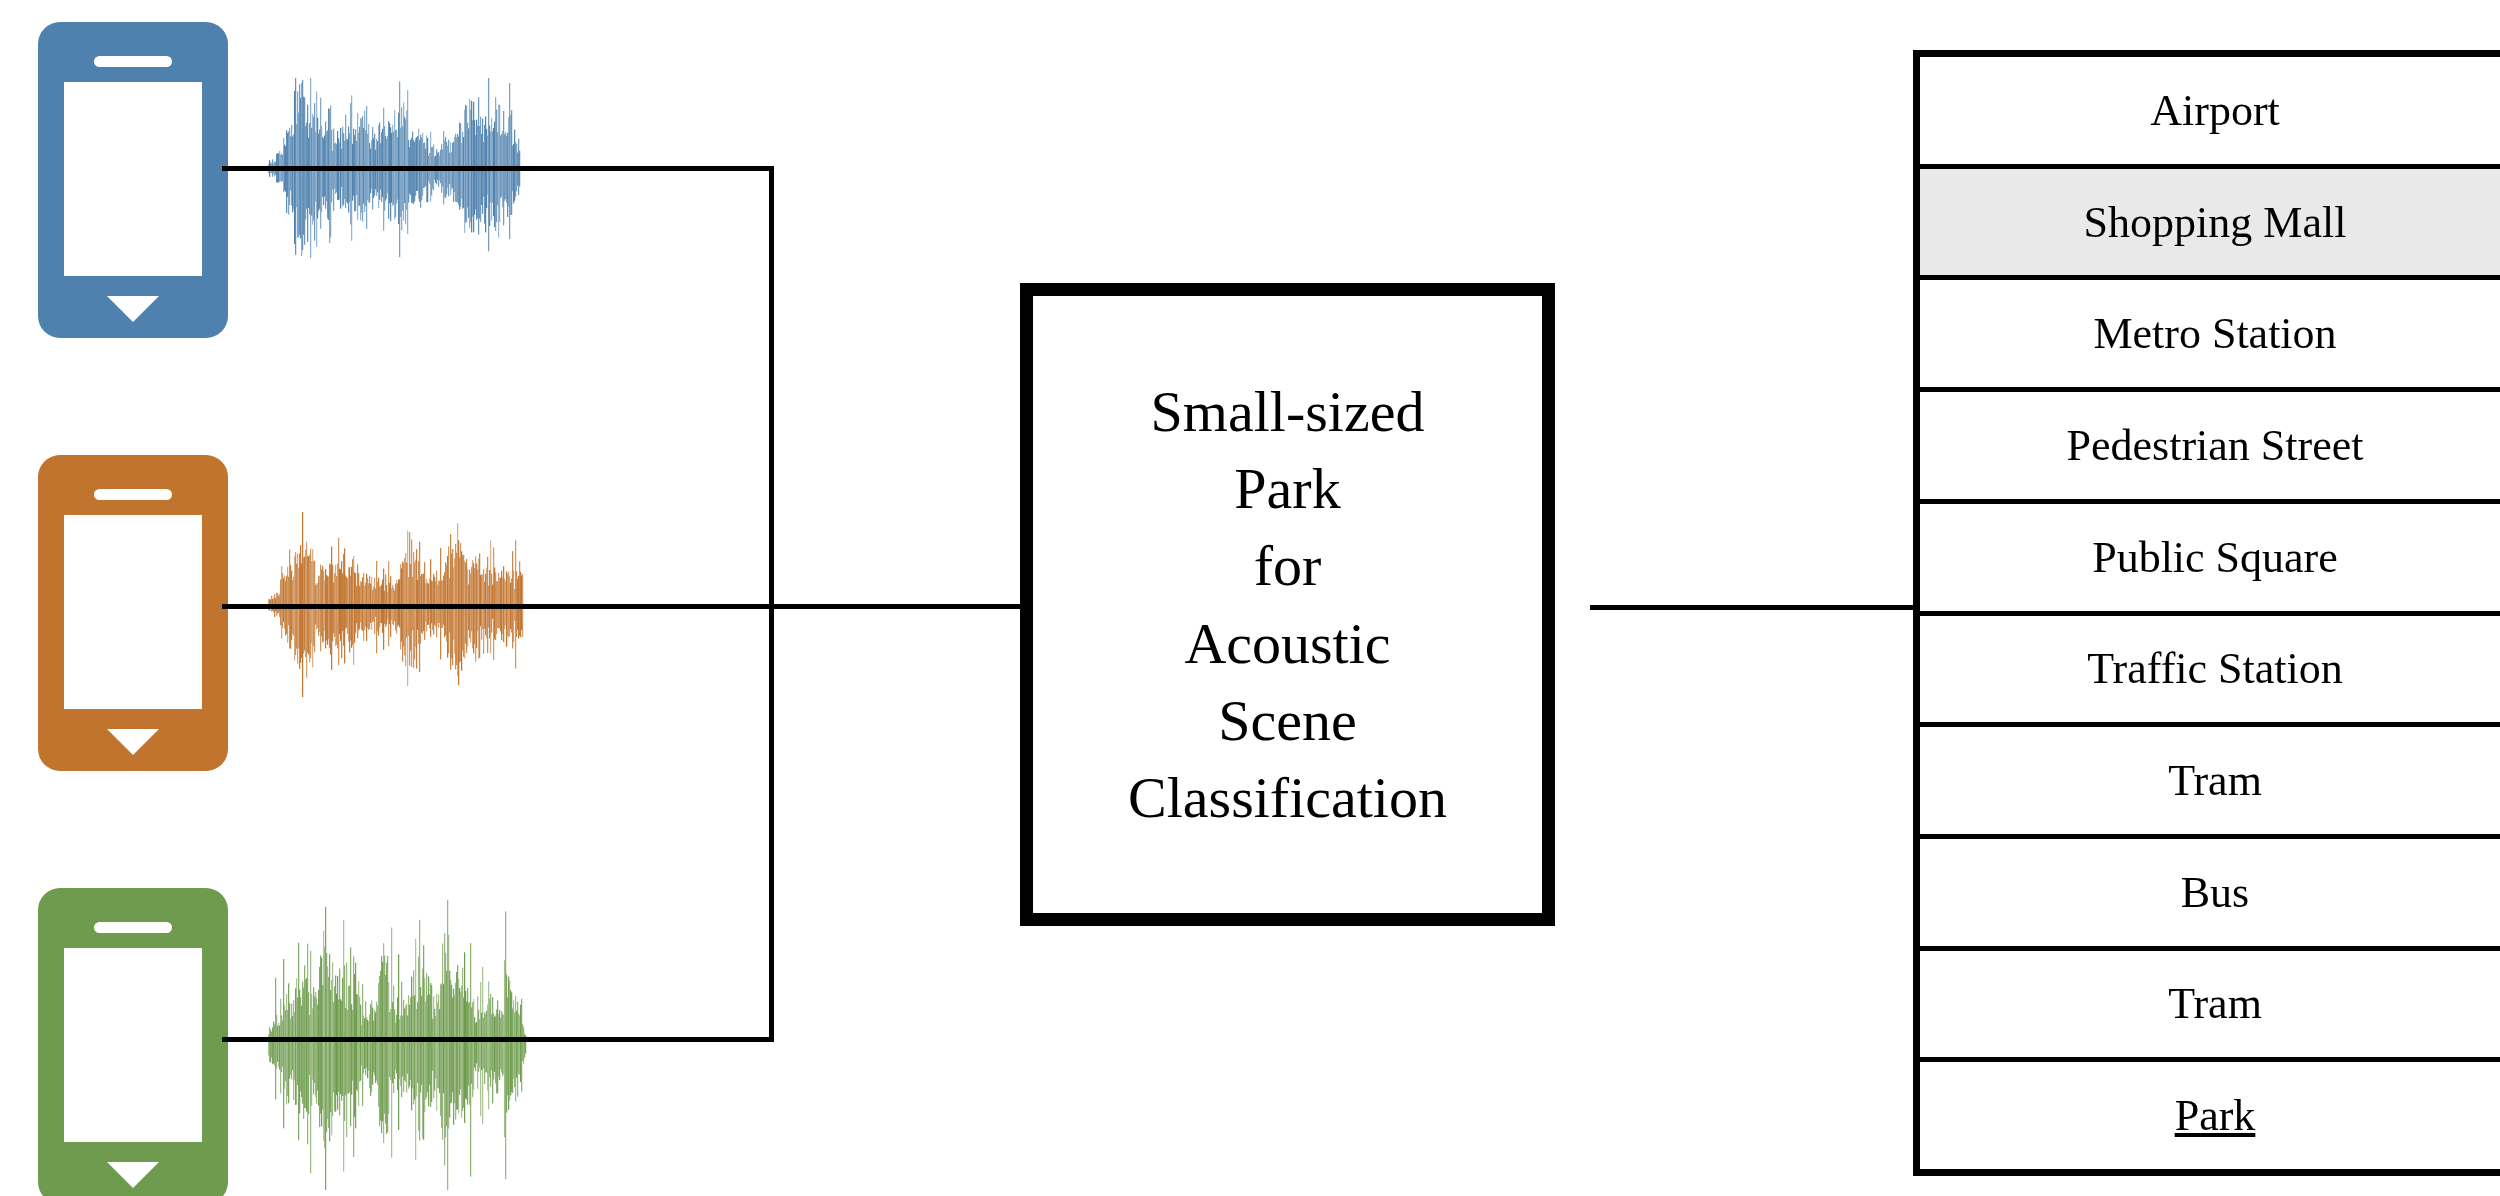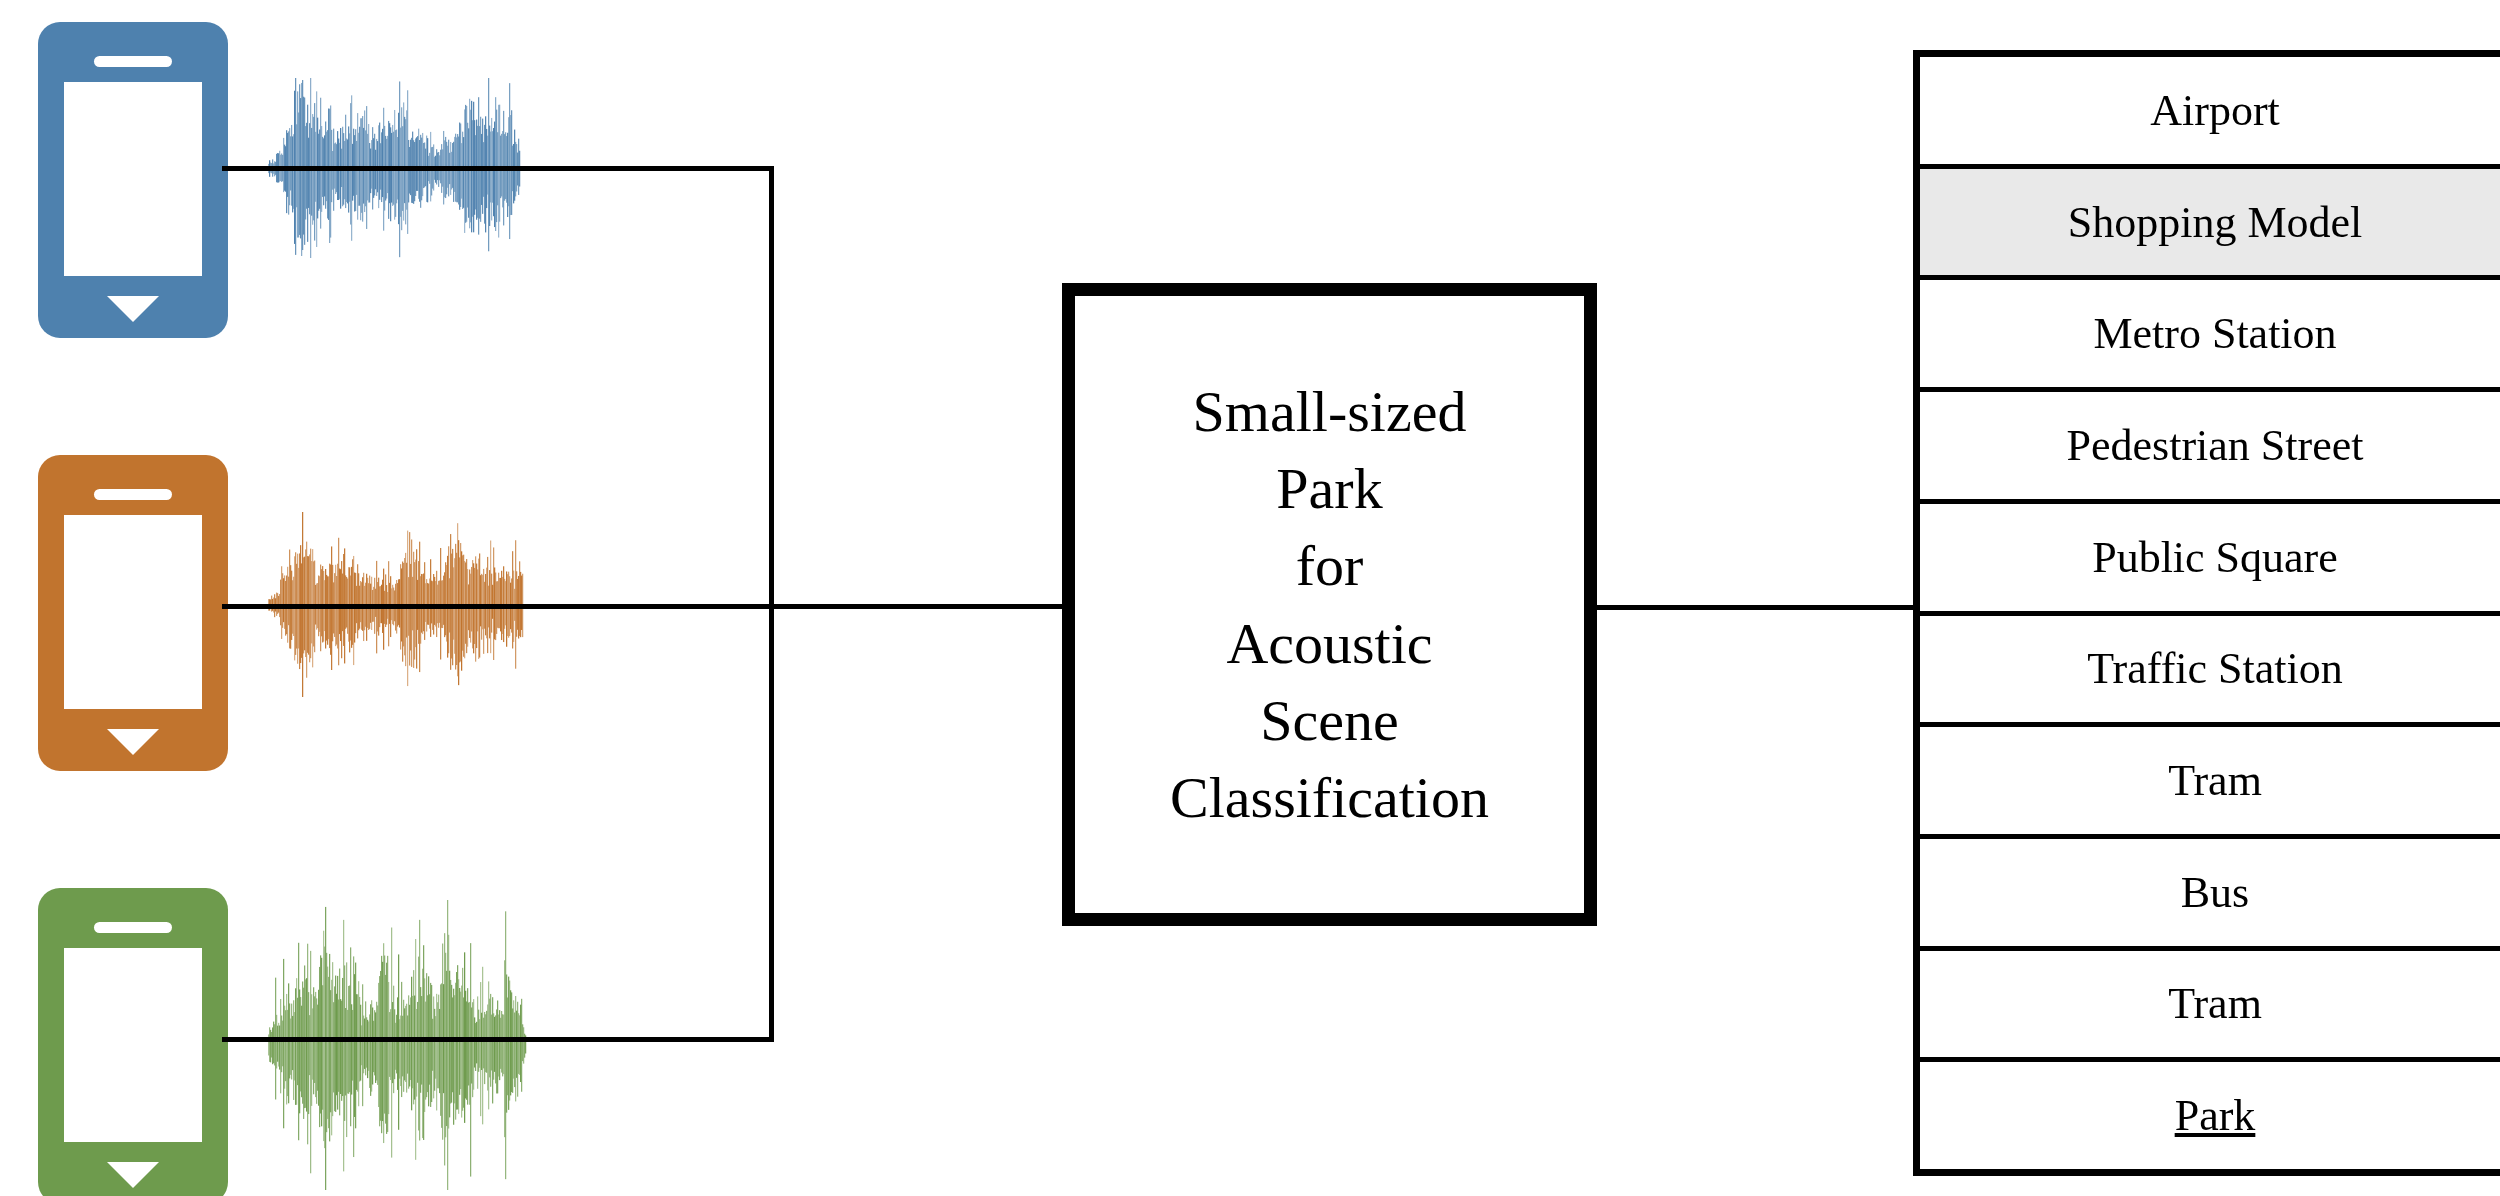--- a/index.html
+++ b/index.html
@@ -46,21 +46,21 @@
   
   .ln{position:absolute;background:#000;}
   #lead-1{left:222px;top:166px;width:552px;height:5px;}
   #lead-2{left:222px;top:604px;width:552px;height:5px;}
   #lead-3{left:222px;top:1037px;width:552px;height:5px;}
   #spine {left:769px;top:166px;width:5px;height:876px;}
   #trunk {left:769px;top:604px;width:297px;height:5px;}
   #out-line{left:1590px;top:605px;width:328px;height:5px;}
 
   
-  #model-box{position:absolute;left:1062px;top:283px;width:535px;height:643px;
+  #model-box{position:absolute;left:1020px;top:283px;width:535px;height:643px;
       box-sizing:border-box;border:13px solid #000;background:#fff;
       display:flex;flex-direction:column;align-items:center;
       justify-content:center;}
   #model-box .ml{font-size:58px;line-height:1.33;color:#000;
       text-align:center;white-space:nowrap;}
 
   
   #class-table{position:absolute;left:1913px;top:50px;width:604px;height:1126px;
       box-sizing:border-box;border:7px solid #000;background:#0c4a6e;
       display:flex;flex-direction:column;}
@@ -891,21 +891,21 @@
     <div class="ml">Acoustic</div>
     <div class="ml">Scene</div>
     <div class="ml">Classification</div>
   </div>
 
   <div id="class-table">
       <div class="row">
         <span>Airport</span>
       </div>
       <div class="row hl">
-        <span>Shopping Model</span>
+        <span>Shopping Mall</span>
       </div>
       <div class="row">
         <span>Metro Station</span>
       </div>
       <div class="row">
         <span>Pedestrian Street</span>
       </div>
       <div class="row">
         <span>Public Square</span>
       </div>

